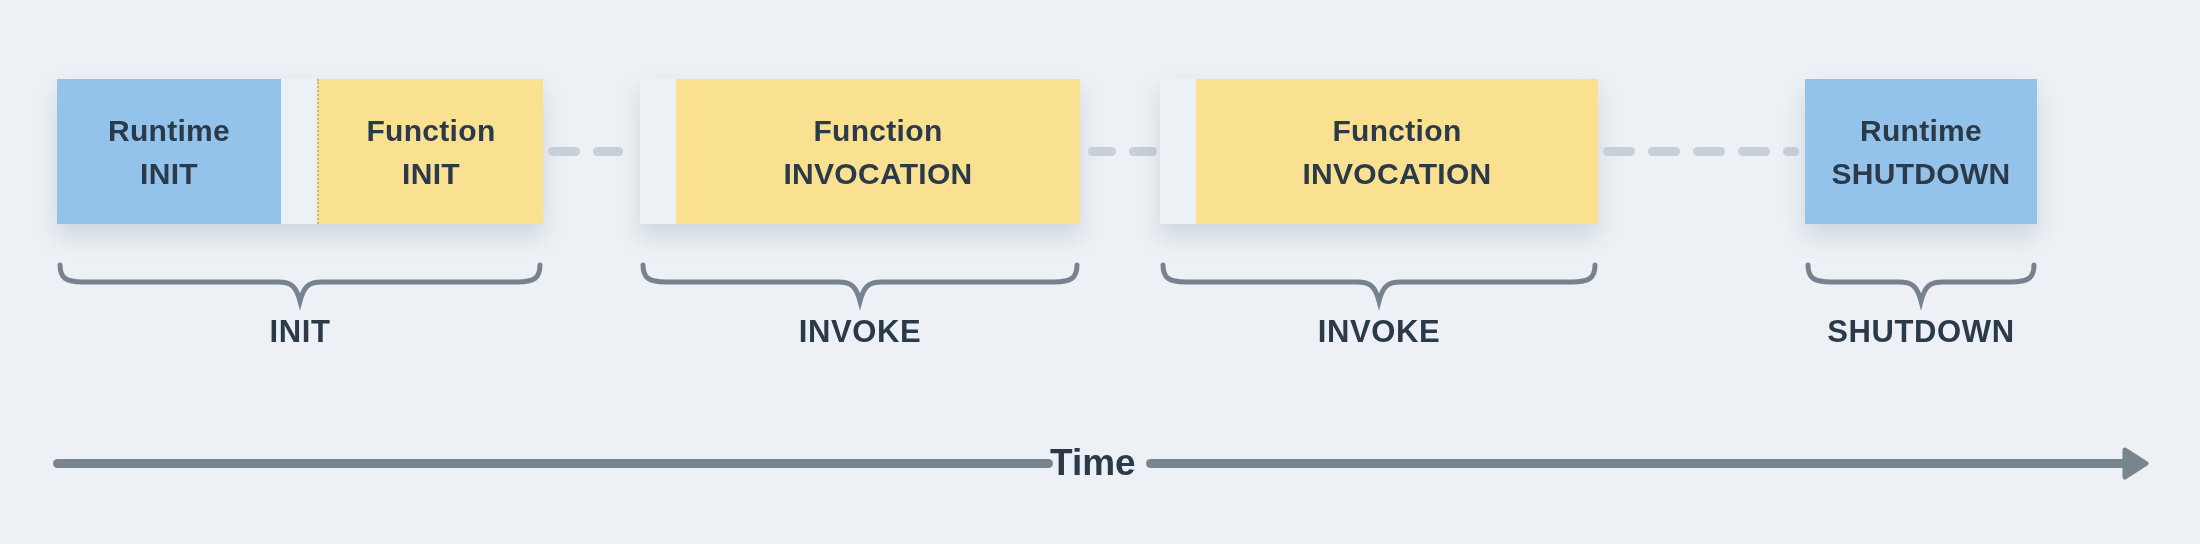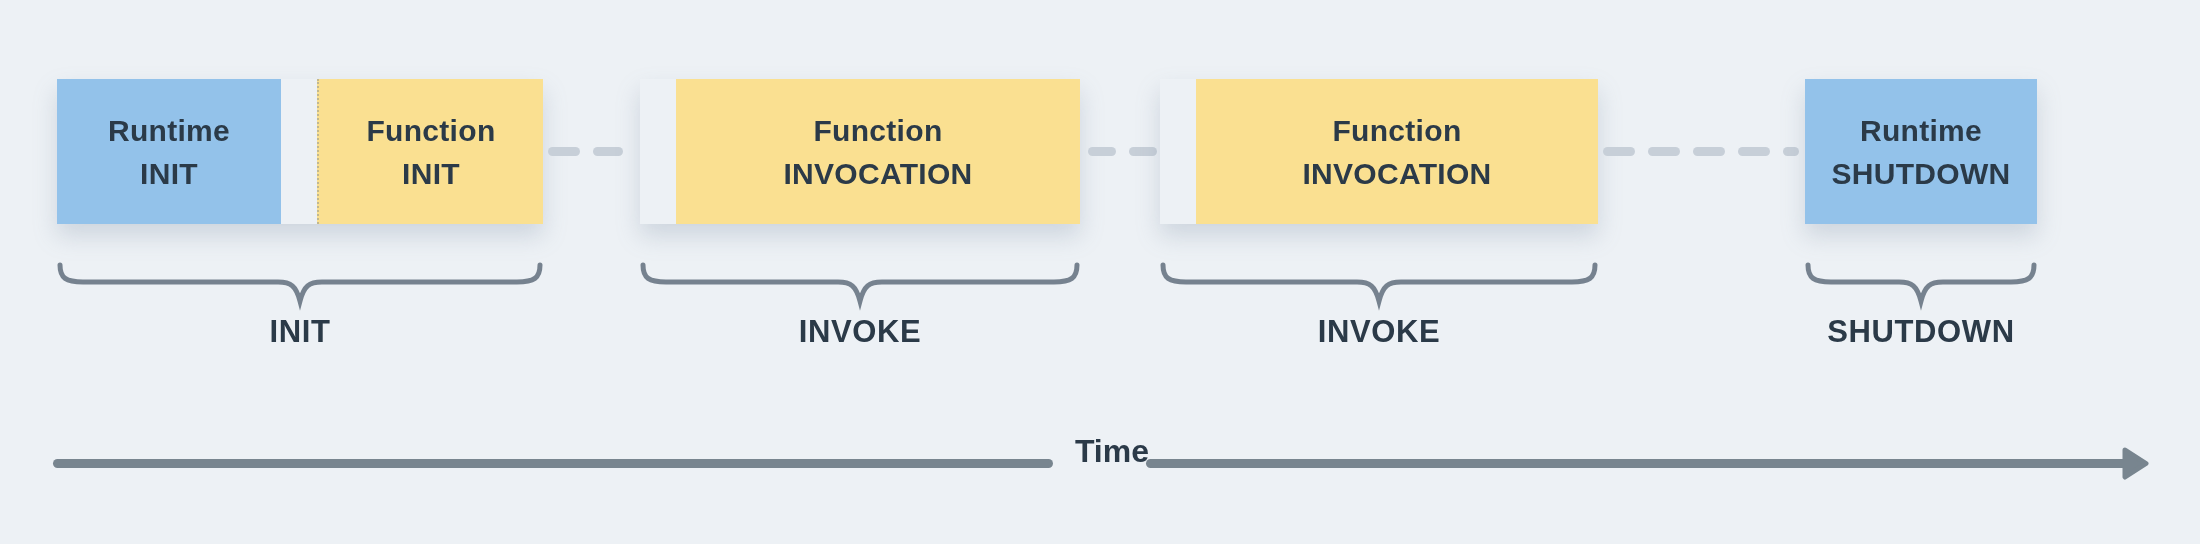--- a/index.html
+++ b/index.html
@@ -52,22 +52,22 @@
   .dash { height:9px; border-radius:5px; background:var(--dash, #C7CFD8); }
 
   
   .tl-seg {
     position:absolute; top:459px; height:9px; border-radius:5px;
     background:var(--arrow, #78858F);
   }
   .tl-seg-left  { left:53px;   width:1000px; }
   .tl-seg-right { left:1146px; width:981px; }
   .tl-label {
-    position:absolute; left:1050px; top:430px; width:99px;
-    text-align:right; font-size:32px; font-weight:700; line-height:42px;
+    position:absolute; left:1050px; top:442px; width:99px;
+    text-align:left; font-size:37px; font-weight:700; line-height:42px;
     color:var(--text, #2B3A48);
   }
   .tl-arrowhead { position:absolute; left:2121px; top:446px; }
 </style>
 </head>
 <body>
 
 <div class="canvas">
 
   <div class="group group-init">

